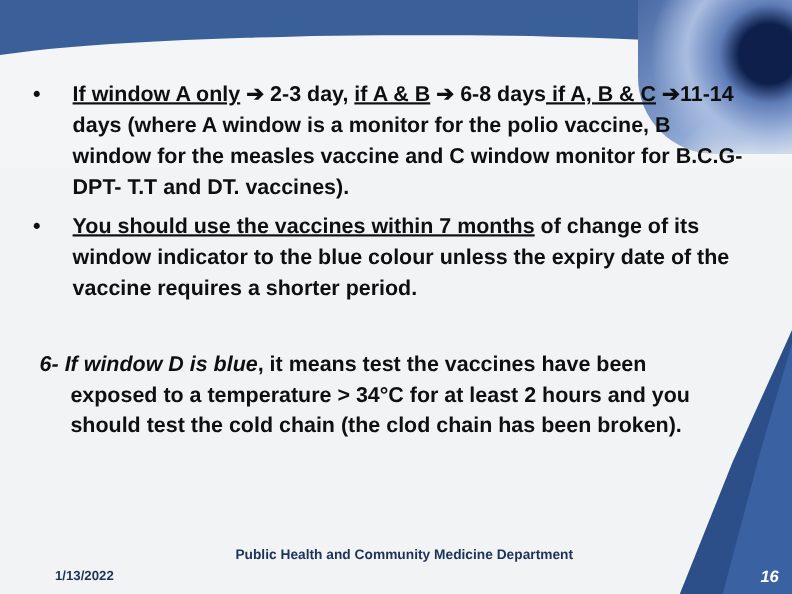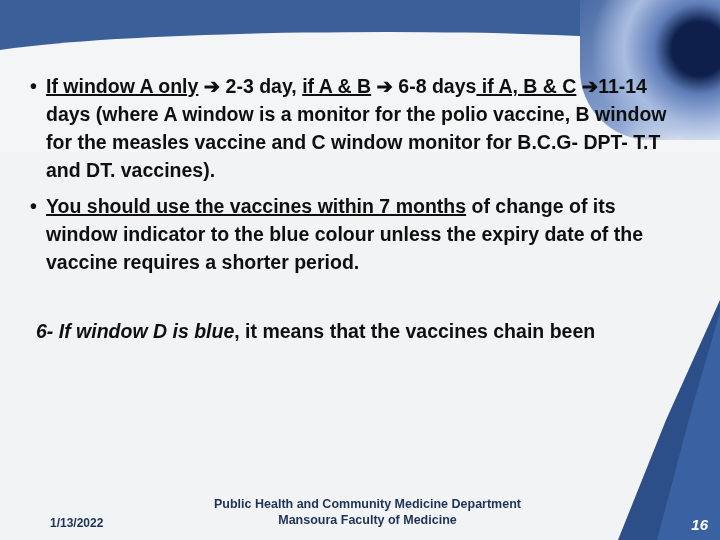--- a/index.html
+++ b/index.html
@@ -31,21 +31,21 @@
       position:absolute; right:0; top:300px; width:70px; height:240px;
       background:#3a62a3;
       clip-path:polygon(100% 5%, 100% 100%, 10% 100%, 60% 45%);
     }
     .content {
       position:absolute; left:0; top:0; width:720px;
       color:#0f0f0f; font-weight:bold; font-size:19.5px; line-height:28px;
     }
     .bullet { position:absolute; left:30px; width:650px; }
     .bullet .dot { position:absolute; left:0; top:0; }
-    .bullet .txt { margin-left:16px; display:block; }
+    .bullet .txt { margin-left:36px; display:block; }
     .b1 { top:72px; }
     .b2 { top:192px; }
     .arrow { font-weight:bold; }
     u { text-decoration-thickness:2px; }
     .para3 { position:absolute; left:36px; top:317px; width:650px; }
     .para3 .cont { display:block; padding-left:28px; }
     .footer { position:absolute; color:#1d3257; font-weight:bold; }
     .date { left:50px; top:516px; font-size:12px;text-align:center; }
     .dept { left:200px; top:496px; width:335px; text-align:center; font-size:12.5px; line-height:16px; }
     .pageno { right:12px; top:516px; font-size:15px; color:#ffffff;font-style:italic; }
@@ -64,22 +64,22 @@
     <span class="dot">•</span>
     <span class="txt"><u>If window A only</u> <span class="arrow">➔</span><span> 2-3 day, </span><u>if A &amp; B</u> <span class="arrow">➔</span><span> 6-8 days</span><u> if A, B &amp; C</u> <span class="arrow">➔</span><span>11-14 days (where A window is a monitor for the polio vaccine, B window for the measles vaccine and C window monitor for B.C.G- DPT- T.T and DT. vaccines).</span></span>
   </div>
 
   <div class="bullet b2">
     <span class="dot">•</span>
     <span class="txt"><u>You should use the vaccines within 7 months</u><span> of change of its window indicator to the blue colour unless the expiry date of the vaccine requires a shorter period.</span></span>
   </div>
 
   <div class="para3">
-    <span><i>6- If window D is blue</i><span>, it means that the vaccines chain been</span></span>
+    <span><i>6- If window D is blue</i><span>, it means test the vaccines have been</span></span>
+    <span class="cont">exposed to a temperature &gt; 34°C for at least 2 hours and you should test the cold chain (the clod chain has been broken).</span>
   </div>
 </div>
 
 <div class="footer date">1/13/2022</div>
 <div class="footer dept">
   <div>Public Health and Community Medicine Department</div>
-  <div>Mansoura Faculty of Medicine</div>
 </div>
 <div class="footer pageno">16</div>
 
 </body></html>

